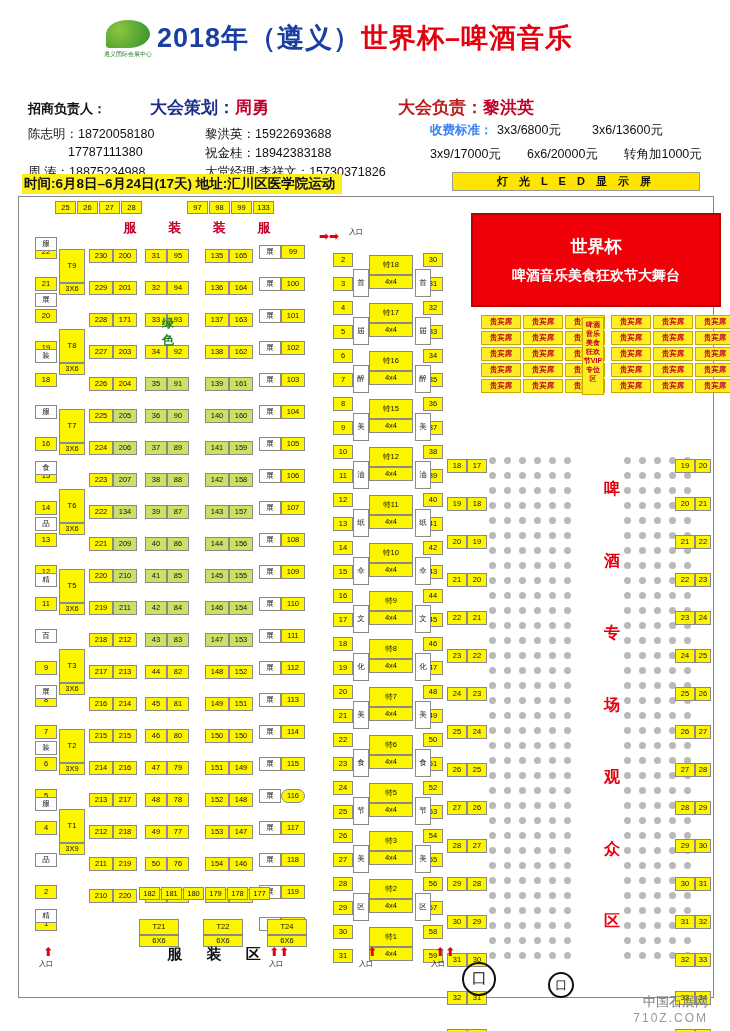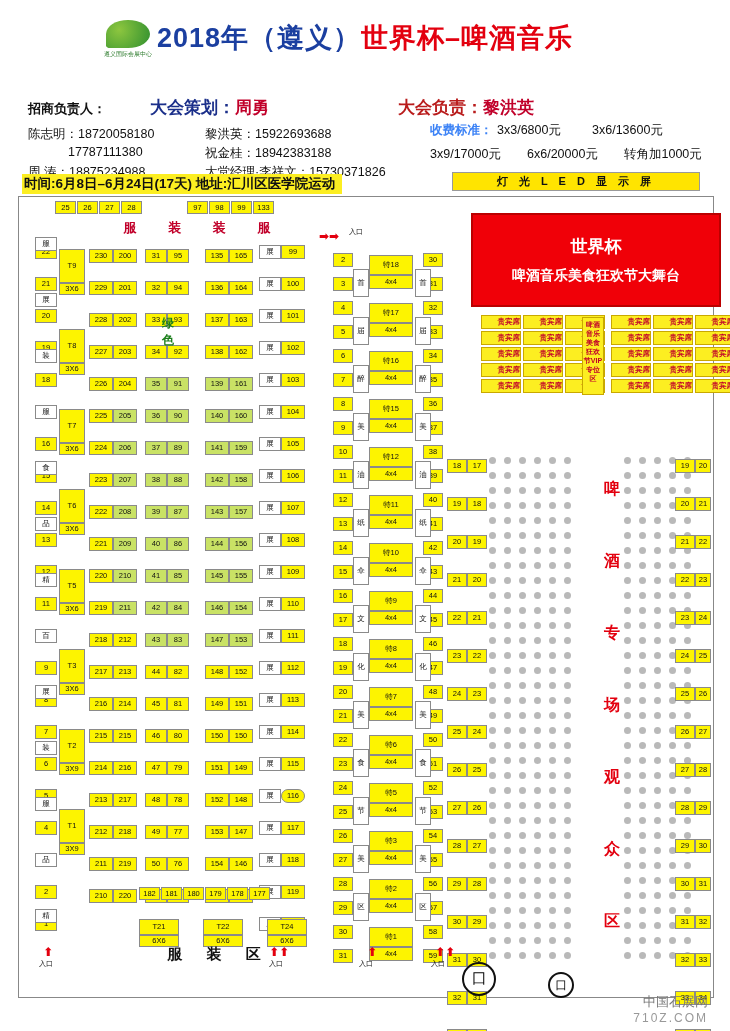--- a/index.html
+++ b/index.html
@@ -39,21 +39,21 @@
   .g{background:#c9e265;}
   .w{background:#fff;}
   .vlabel{position:absolute;font-size:12px;font-weight:bold;color:#c1002a;text-align:center;}
 
   
   .stage{position:absolute;left:452px;top:16px;width:246px;height:90px;background:#f00008;border:2px solid #bb0000;}
   .stage .s1{position:absolute;left:0;top:20px;width:100%;text-align:center;font-size:17px;font-weight:bold;color:#fff;}
   .stage .s2{position:absolute;left:0;top:52px;width:100%;text-align:center;font-size:14px;font-weight:bold;color:#fff;}
 
   .vip{position:absolute;width:38px;height:12px;background:#fcee21;border:1px solid #c9a800;
-     font-size:7.5px;color:#c1002a;font-weight:bold;text-align:right;line-height:12px;}
+     font-size:7.5px;color:#c1002a;font-weight:bold;text-align:center;line-height:12px;}
   .vipmid{position:absolute;width:22px;height:78px;background:#fcee21;border:1px solid #c9a800;font-size:7px;
      color:#c1002a;font-weight:bold;text-align:center;line-height:9px;padding-top:2px;box-sizing:border-box;}
 
   .dot{position:absolute;width:7px;height:7px;border-radius:50%;background:#b9b9b9;}
   .beerword{position:absolute;left:585px;font-size:16px;font-weight:bold;color:#e3000f;}
 
   .arrow{position:absolute;color:#e3000f;font-size:12px;font-weight:bold;}
   .entry{position:absolute;font-size:7px;color:#111;}
 
   .footnote{position:absolute;left:18px;top:1002px;width:694px;text-align:center;font-size:8px;color:#333;}
@@ -591,33 +591,33 @@
         <div class="cell w" style="left: 16px; top: 488px; width: 22px; height: 14px;">展</div>
         <div class="cell w" style="left: 16px; top: 544px; width: 22px; height: 14px;">装</div>
         <div class="cell w" style="left: 16px; top: 600px; width: 22px; height: 14px;">服</div>
         <div class="cell w" style="left: 16px; top: 656px; width: 22px; height: 14px;">品</div>
         <div class="cell w" style="left: 16px; top: 712px; width: 22px; height: 14px;">精</div>
         <div class="cell y" style="left: 70px; top: 52px; width: 24px; height: 14px;">230</div>
         <div class="cell y" style="left: 94px; top: 52px; width: 24px; height: 14px;">200</div>
         <div class="cell y" style="left: 70px; top: 84px; width: 24px; height: 14px;">229</div>
         <div class="cell y" style="left: 94px; top: 84px; width: 24px; height: 14px;">201</div>
         <div class="cell y" style="left: 70px; top: 116px; width: 24px; height: 14px;">228</div>
-        <div class="cell y" style="left: 94px; top: 116px; width: 24px; height: 14px;">202</div>
+        <div class="cell y" style="left: 94px; top: 116px; width: 24px; height: 14px;">171</div>
         <div class="cell y" style="left: 70px; top: 148px; width: 24px; height: 14px;">227</div>
         <div class="cell y" style="left: 94px; top: 148px; width: 24px; height: 14px;">203</div>
         <div class="cell y" style="left: 70px; top: 180px; width: 24px; height: 14px;">226</div>
         <div class="cell y" style="left: 94px; top: 180px; width: 24px; height: 14px;">204</div>
         <div class="cell y" style="left: 70px; top: 212px; width: 24px; height: 14px;">225</div>
         <div class="cell g" style="left: 94px; top: 212px; width: 24px; height: 14px;">205</div>
         <div class="cell y" style="left: 70px; top: 244px; width: 24px; height: 14px;">224</div>
         <div class="cell g" style="left: 94px; top: 244px; width: 24px; height: 14px;">206</div>
         <div class="cell y" style="left: 70px; top: 276px; width: 24px; height: 14px;">223</div>
         <div class="cell g" style="left: 94px; top: 276px; width: 24px; height: 14px;">207</div>
         <div class="cell y" style="left: 70px; top: 308px; width: 24px; height: 14px;">222</div>
-        <div class="cell g" style="left: 94px; top: 308px; width: 24px; height: 14px;">208</div>
+        <div class="cell g" style="left: 94px; top: 308px; width: 24px; height: 14px;">134</div>
         <div class="cell y" style="left: 70px; top: 340px; width: 24px; height: 14px;">221</div>
         <div class="cell g" style="left: 94px; top: 340px; width: 24px; height: 14px;">209</div>
         <div class="cell y" style="left: 70px; top: 372px; width: 24px; height: 14px;">220</div>
         <div class="cell g" style="left: 94px; top: 372px; width: 24px; height: 14px;">210</div>
         <div class="cell y" style="left: 70px; top: 404px; width: 24px; height: 14px;">219</div>
         <div class="cell g" style="left: 94px; top: 404px; width: 24px; height: 14px;">211</div>
         <div class="cell y" style="left: 70px; top: 436px; width: 24px; height: 14px;">218</div>
         <div class="cell y" style="left: 94px; top: 436px; width: 24px; height: 14px;">212</div>
         <div class="cell y" style="left: 70px; top: 468px; width: 24px; height: 14px;">217</div>
         <div class="cell y" style="left: 94px; top: 468px; width: 24px; height: 14px;">213</div>

